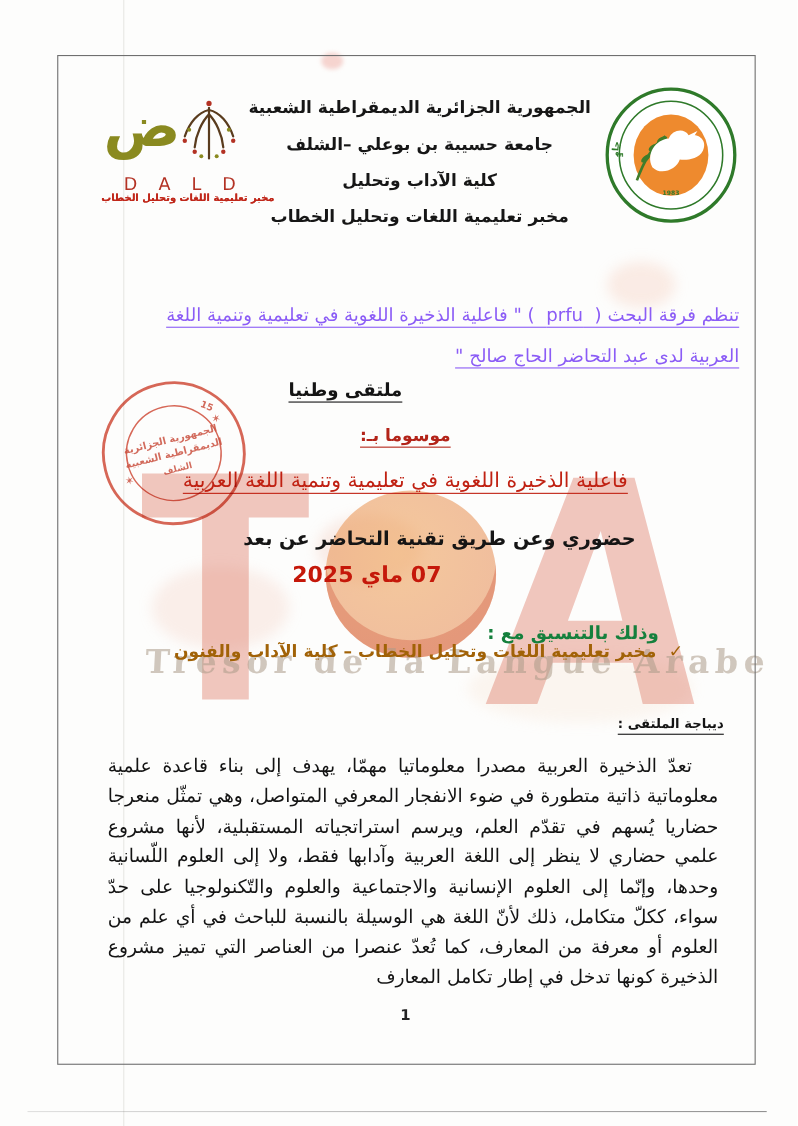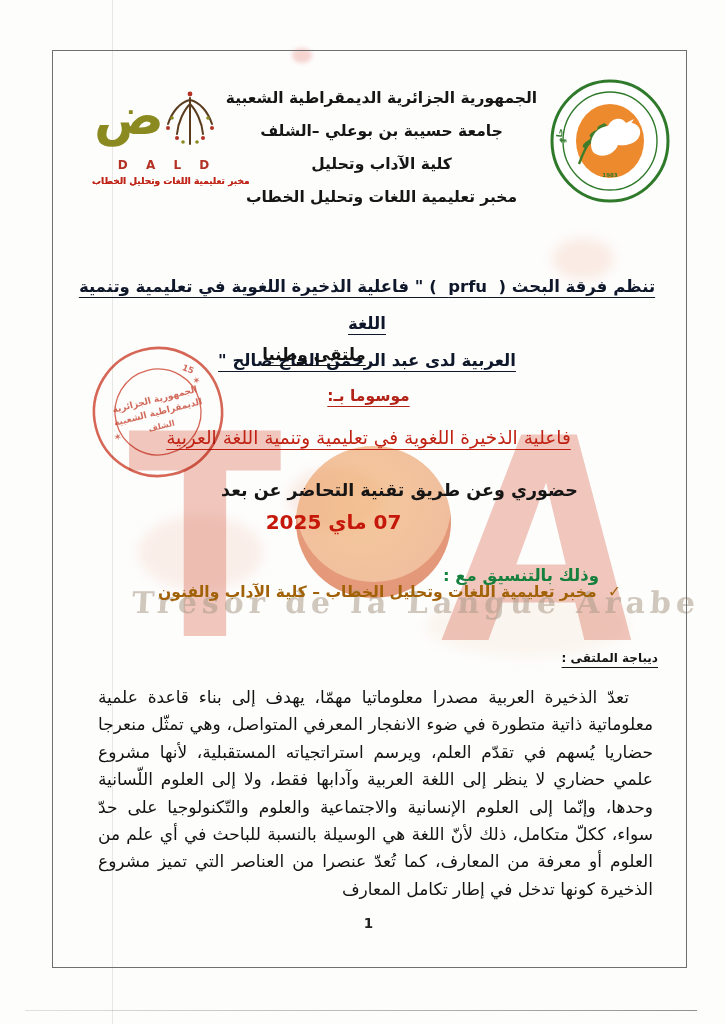--- a/index.html
+++ b/index.html
@@ -34,31 +34,31 @@
     color:rgba(172,154,136,.55);transform:skewX(-3deg);direction:ltr;font-family:"DejaVu Serif",serif;}
 
   
   .hdr{position:absolute;left:52px;top:82px;width:633px;text-align:center;
     font-size:15.5px;font-weight:bold;color:#161616;line-height:33px;margin-left:13px;}
 
   
   .lab-logo{position:absolute;left:92px;top:84px;width:150px;height:120px;direction:ltr;text-align:center;}
   .lab-glyph{position:absolute;left:2px;top:6px;font-size:52px;font-weight:bold;color:#8a8a20;line-height:1;}
   .lab-tree{position:absolute;left:58px;top:0px;}
-  .lab-letters{position:absolute;left:8px;top:74px;width:134px;font-size:12px;font-weight:bold;letter-spacing:7px;color:#b33224;}
+  .lab-letters{position:absolute;left:8px;top:74px;width:134px;font-size:16px;font-weight:normal;letter-spacing:7px;color:#b33224;}
   .lab-caption{position:absolute;left:0;top:92px;width:150px;font-size:9px;font-weight:bold;color:#c0271a;
     text-shadow:0 0 .6px #c0271a;white-space:nowrap;}
 
   
   .univ-logo{position:absolute;left:549px;top:78px;width:122px;height:126px;}
 
   
   .u{text-decoration:underline;text-underline-offset:5px;text-decoration-thickness:1.4px;}
-  .org{position:absolute;left:62px;top:268px;width:610px;text-align:center;
-    font-size:16.5px;font-weight:bold;color:#0f172a;line-height:37px;}
+  .org{position:absolute;left:62px;top:268px;width:610px;text-align:right;
+    font-size:16.5px;font-weight:normal;color:#8b5cf6;line-height:37px;}
   .event{position:absolute;left:52px;top:345px;width:524px;text-align:center;font-size:16.5px;font-weight:bold;color:#141414;}
   .titled{position:absolute;left:52px;top:387px;width:633px;text-align:center;font-size:15.5px;font-weight:bold;color:#b32318;}
   .mtitle{position:absolute;left:52px;top:427px;width:633px;text-align:center;font-size:18.5px;font-weight:normal;color:#c02112;}
   .mode{position:absolute;left:52px;top:480px;width:633px;text-align:center;font-size:17.5px;font-weight:bold;color:#151515;padding-left:31px;}
   .date{position:absolute;left:52px;top:510px;width:563px;text-align:center;font-size:20px;font-weight:bold;color:#c5180a;}
   .coord-label{position:absolute;right:126px;top:566px;font-size:16.5px;font-weight:bold;color:#15803d;white-space:nowrap;}
   .coord-item{position:absolute;right:104px;top:583px;font-size:15.5px;font-weight:bold;color:#a16207;white-space:nowrap;}
   .coord-item .check{display:inline-block;margin-left:6px;font-weight:bold;}
   .preamble-h{position:absolute;right:67px;top:651px;font-size:12px;font-weight:bold;color:#141414;white-space:nowrap;}
 
@@ -144,21 +144,21 @@
       <ellipse cx="38" cy="66" rx="5" ry="2.4" transform="rotate(-40 38 66)"></ellipse>
       <ellipse cx="45" cy="56" rx="5" ry="2.4" transform="rotate(-35 45 56)"></ellipse>
       <ellipse cx="53" cy="49" rx="5" ry="2.4" transform="rotate(-25 53 49)"></ellipse>
     </g>
     <path d="M44 74 C38 62 47 49 59 48 C62 40 73 38 77 45 C88 43 94 51 90 59 C86 67 74 68 69 67 C66 76 52 82 44 74 Z M77 45 L85 41 L80 49 Z" fill="#ffffff"></path>
     <text x="61" y="99" font-size="5.5" font-weight="bold" fill="#2f7a2a" text-anchor="middle">1983</text>
   </svg>
 
   <div class="org">
     <div><span class="u">تنظم فرقة البحث ( &nbsp;prfu&nbsp; ) " فاعلية الذخيرة اللغوية في تعليمية وتنمية اللغة</span></div>
-    <div><span class="u">العربية لدى عبد الرحمن الحاج صالح "</span></div>
+    <div><span class="u">العربية لدى عبد التحاضر الحاج صالح "</span></div>
   </div>
 
   <div class="event">
     <span class="u">ملتقى وطنيا</span>
   </div>
 
   <div class="titled">
     <span class="u">موسوما بـ:</span>
   </div>
 

